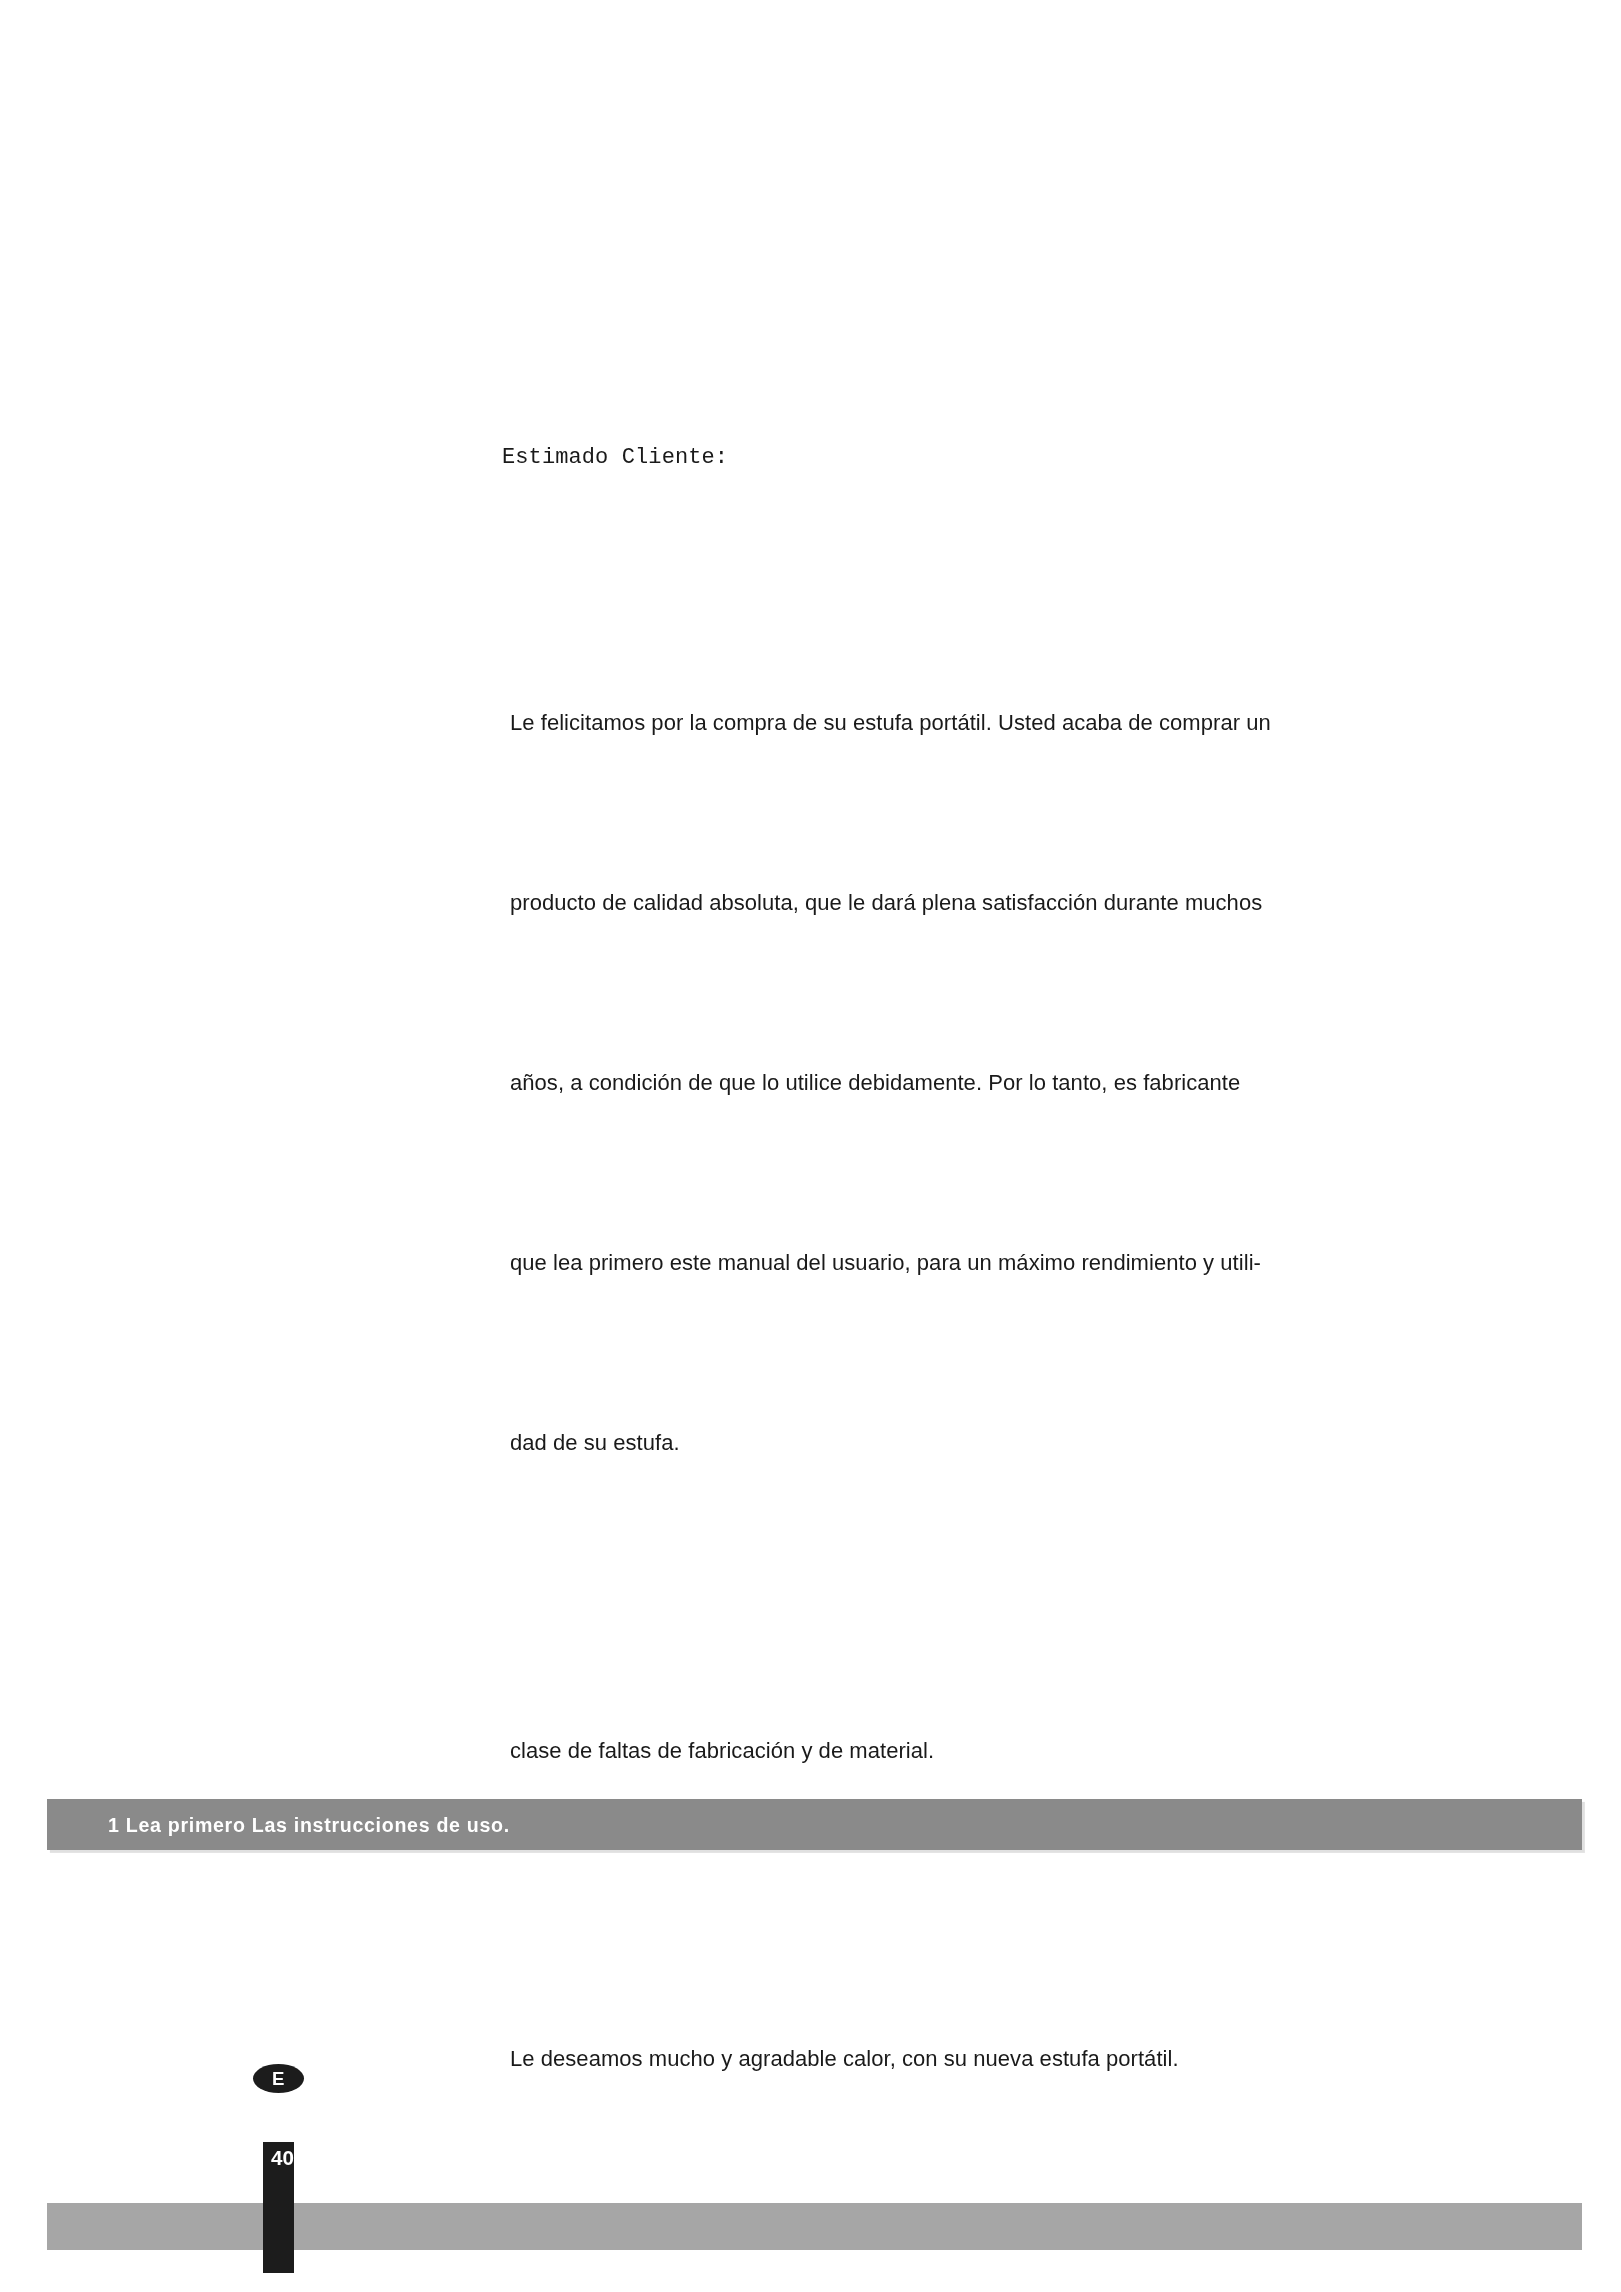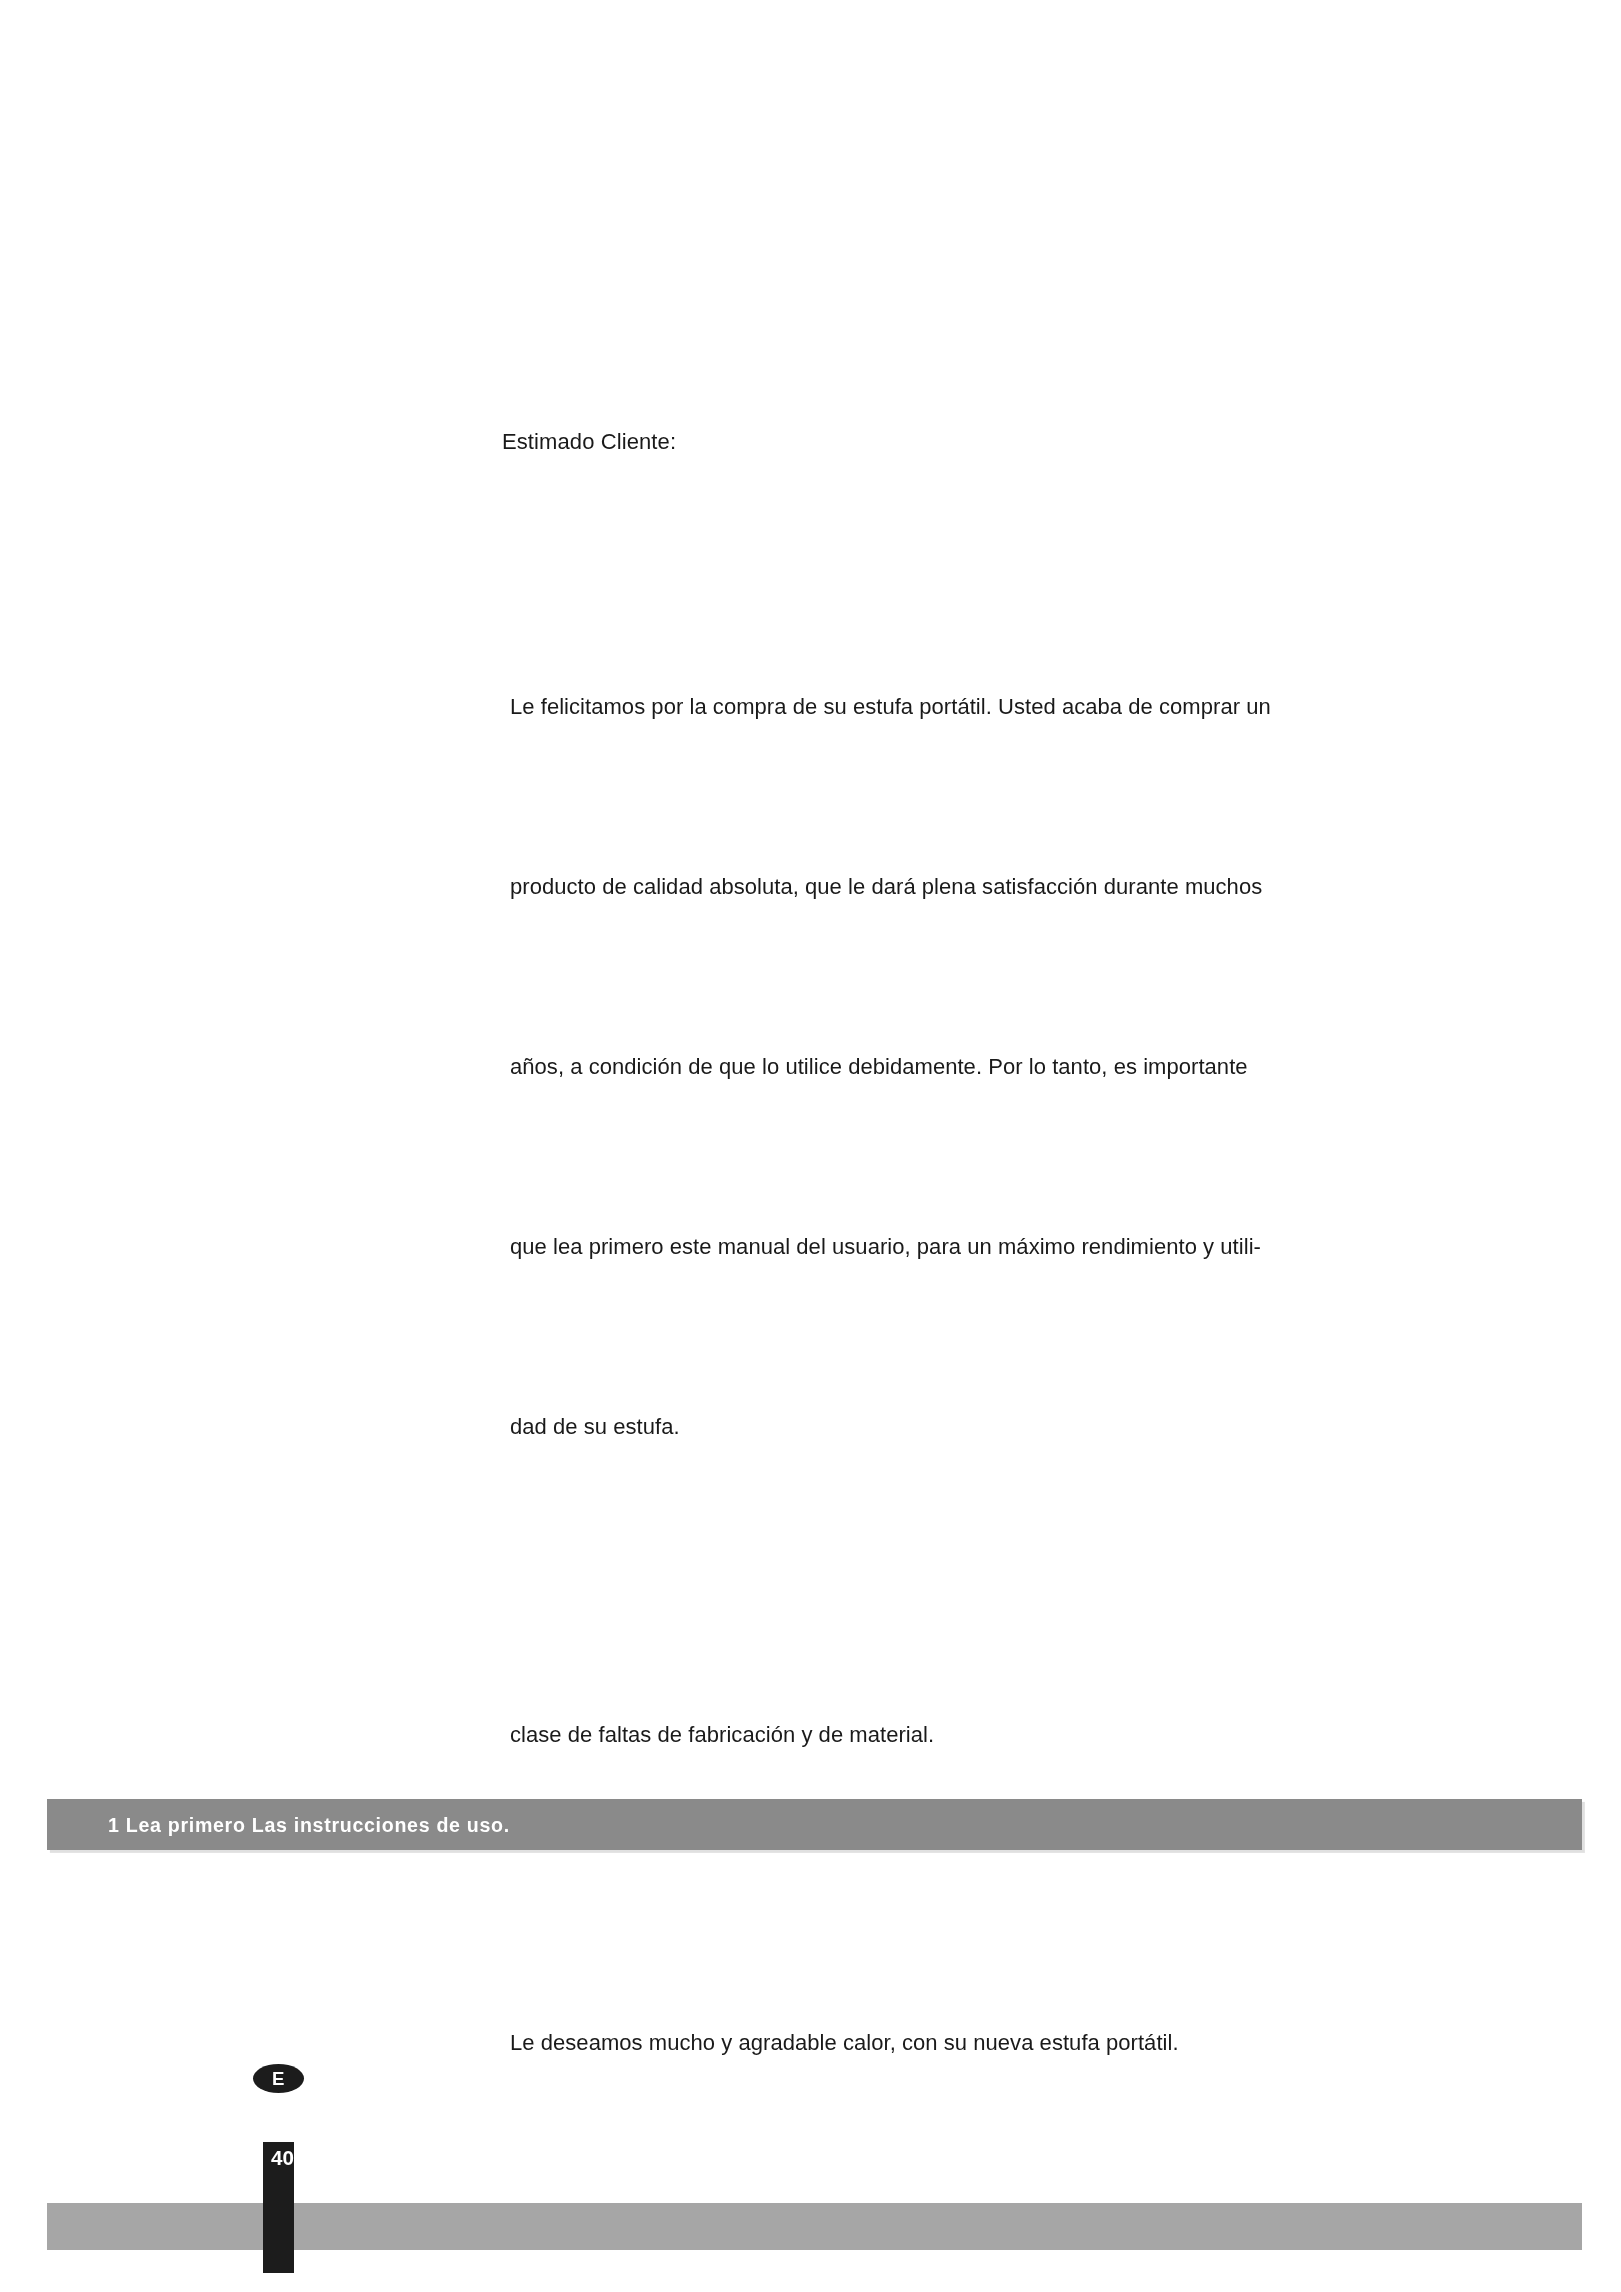--- a/index.html
+++ b/index.html
@@ -23,21 +23,22 @@
   .letter {
     position: absolute;
     left: 502px;
     top: 431px;
     width: 902px;
   }
   .salutation {
     font-size: 22px;
     line-height: 1.0;
     letter-spacing: 0.1px;
-    margin: 0 0 0 0;
+    margin: 16px 0 0 0;
+    font-family: Liberation Mono, monospace;
   }
   .para {
     font-size: 22px;
     line-height: 60px;
     letter-spacing: 0.05px;
     margin: 8px;
     white-space: pre-wrap;
   }
   .gap-1 { height: 96px; }
 
@@ -120,21 +121,21 @@
 
   <div class="letter">
 
     <div class="salutation">Estimado Cliente:</div>
 
     <div class="gap-1"></div>
 
     <p class="para">
       <span class="line">Le felicitamos por la compra de su estufa portátil. Usted acaba de comprar un</span>
       <span class="line">producto de calidad absoluta, que le dará plena satisfacción durante muchos</span>
-      <span class="line">años, a condición de que lo utilice debidamente. Por lo tanto, es importante</span>
+      <span class="line">años, a condición de que lo utilice debidamente. Por lo tanto, es fabricante</span>
       <span class="line">que lea primero este manual del usuario, para un máximo rendimiento y utili-</span>
       <span class="line">dad de su estufa.</span>
     </p>
 
     <p class="para">
       <span class="line">clase de faltas de fabricación y de material.</span>
     </p>
 
     <p class="para">
       <span class="line">Le deseamos mucho y agradable calor, con su nueva estufa portátil.</span>

